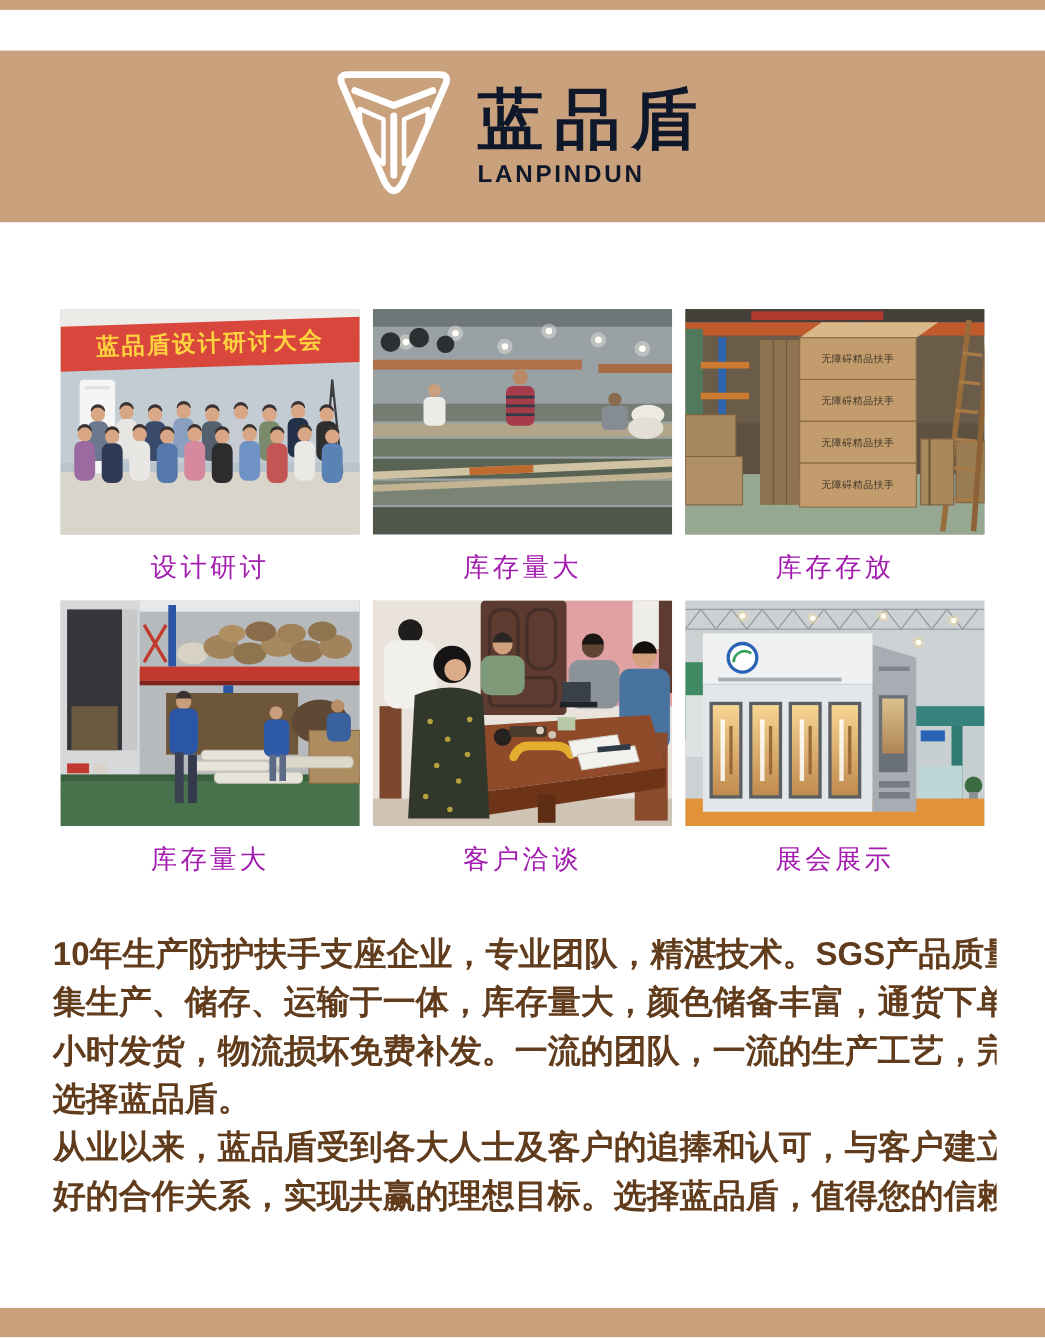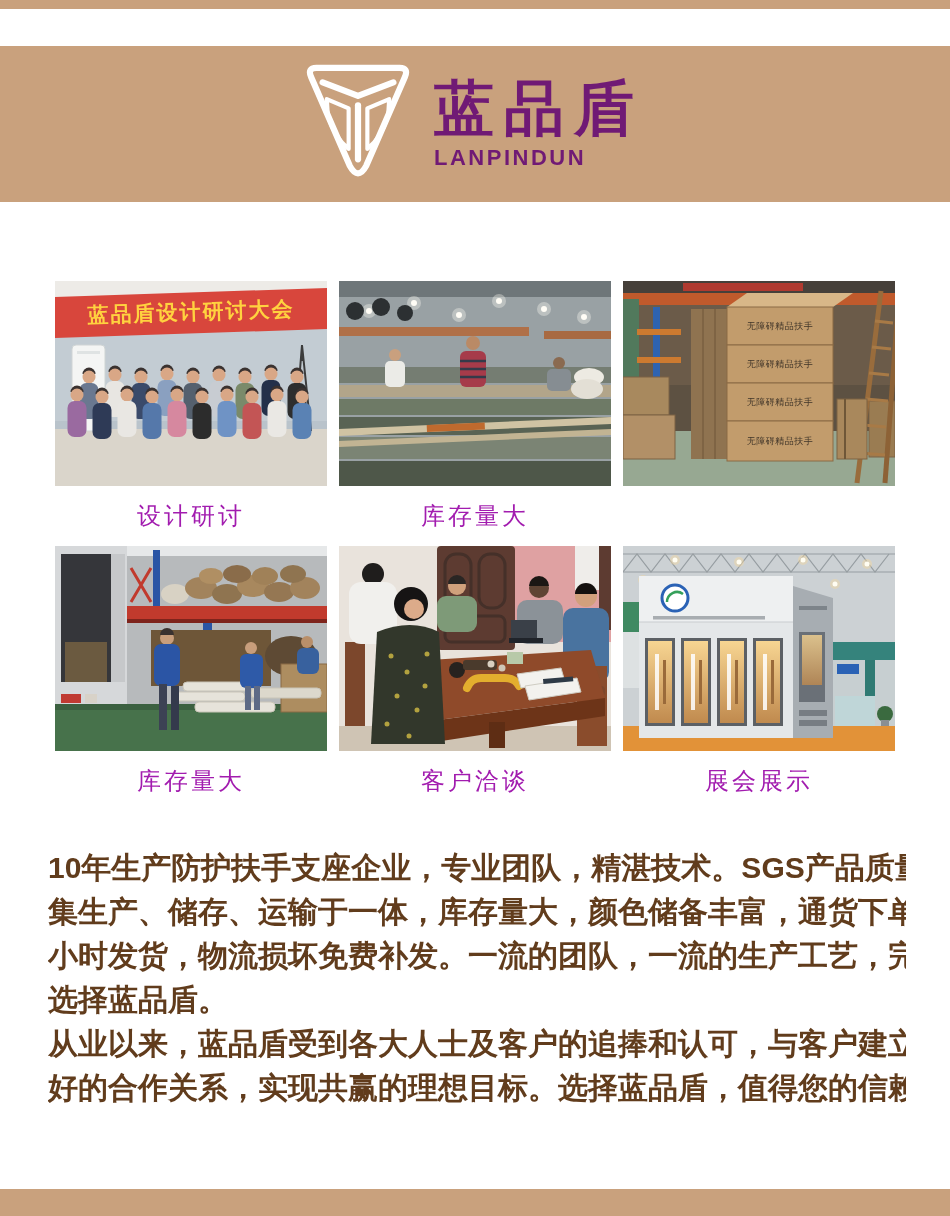--- a/index.html
+++ b/index.html
@@ -12,21 +12,21 @@
   .bar-top { top:0; height:9px; }
   .bar-bottom { bottom:0; height:27px; }
 
   
   .header {
     position:absolute; top:46px; left:0; right:0; height:156px;
     background:#c9a17d; display:flex; align-items:center; justify-content:center;
   }
   .logo-wrap { display:flex; align-items:center; gap:24px; }
   .logo-icon { width:104px; height:122px; display:block; }
-  .brand-text { color:#701a75; }
+  .brand-text { color:#0f172a; }
   .brand-cn {
     font-size:60px; font-weight:bold; letter-spacing:10px; line-height:1;
     white-space:nowrap;
   }
   .brand-en {
     font-size:22px; font-weight:bold; letter-spacing:2.5px; line-height:1;
     margin-top:8px; white-space:nowrap;
   }
 
   
@@ -228,20 +228,21 @@
           <g font-size="9" fill="#3f3428" text-anchor="middle" letter-spacing="0.5">
             <text x="157" y="48">无障碍精品扶手</text>
             <text x="157" y="86">无障碍精品扶手</text>
             <text x="157" y="124">无障碍精品扶手</text>
             <text x="157" y="163">无障碍精品扶手</text>
           </g>
           <rect x="214" y="118" width="30" height="60" fill="#a9885c" stroke="#7d6242"></rect>
           <line x1="222" y1="118" x2="222" y2="178" stroke="#6f5738" stroke-width="2"></line>
         </g>
       </svg>
+      <div class="caption">库存存放</div>
     </div>
 
     <div class="g-item">
       <svg class="photo" viewBox="0 0 272 205" preserveAspectRatio="none">
         <rect width="272" height="205" fill="#b7babc"></rect>
         <rect width="272" height="10" fill="#e6e8e9"></rect>
         <g>
           <rect x="0" y="0" width="72" height="182" fill="#d6d8da"></rect>
           <rect x="6" y="8" width="50" height="128" fill="#35363a"></rect>
           <rect x="10" y="96" width="42" height="40" fill="#6b5a40"></rect>

